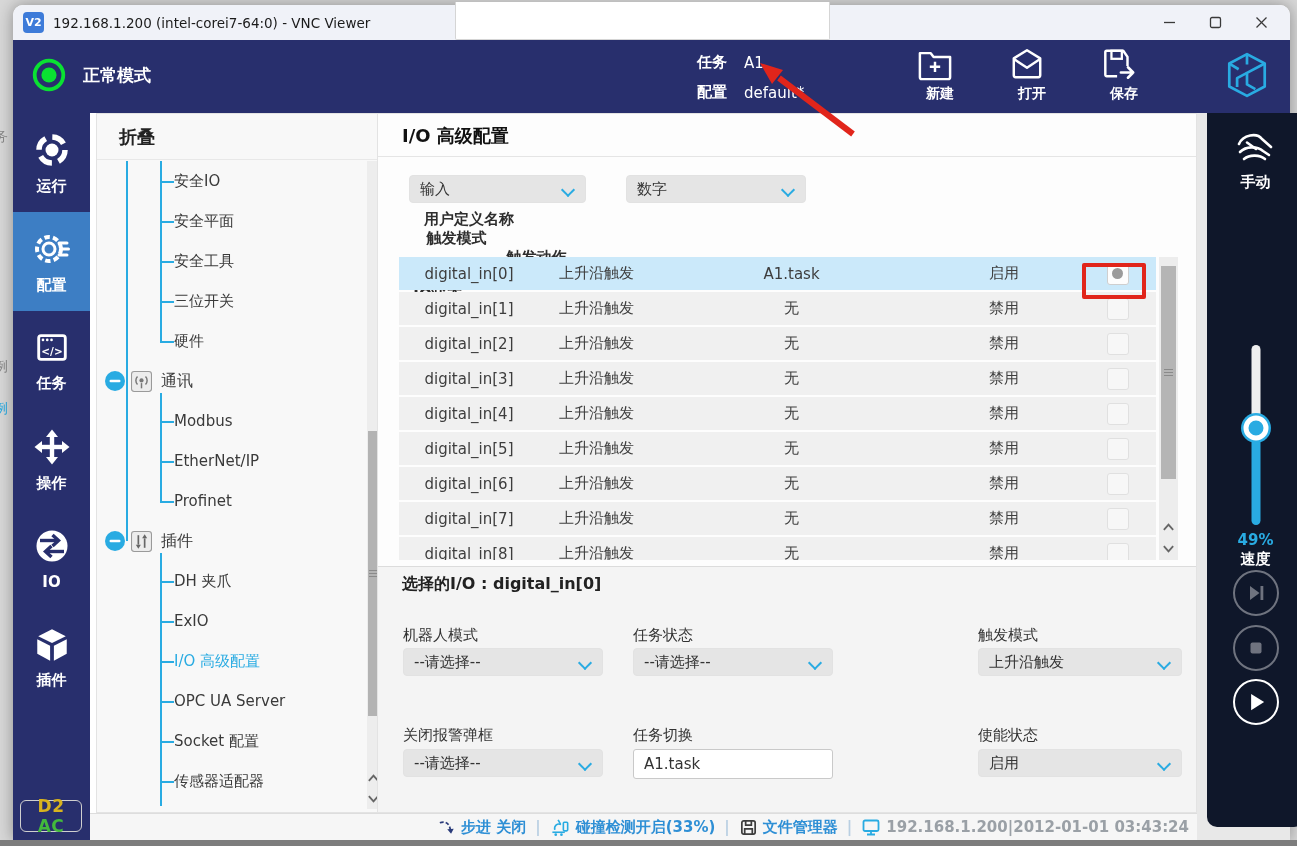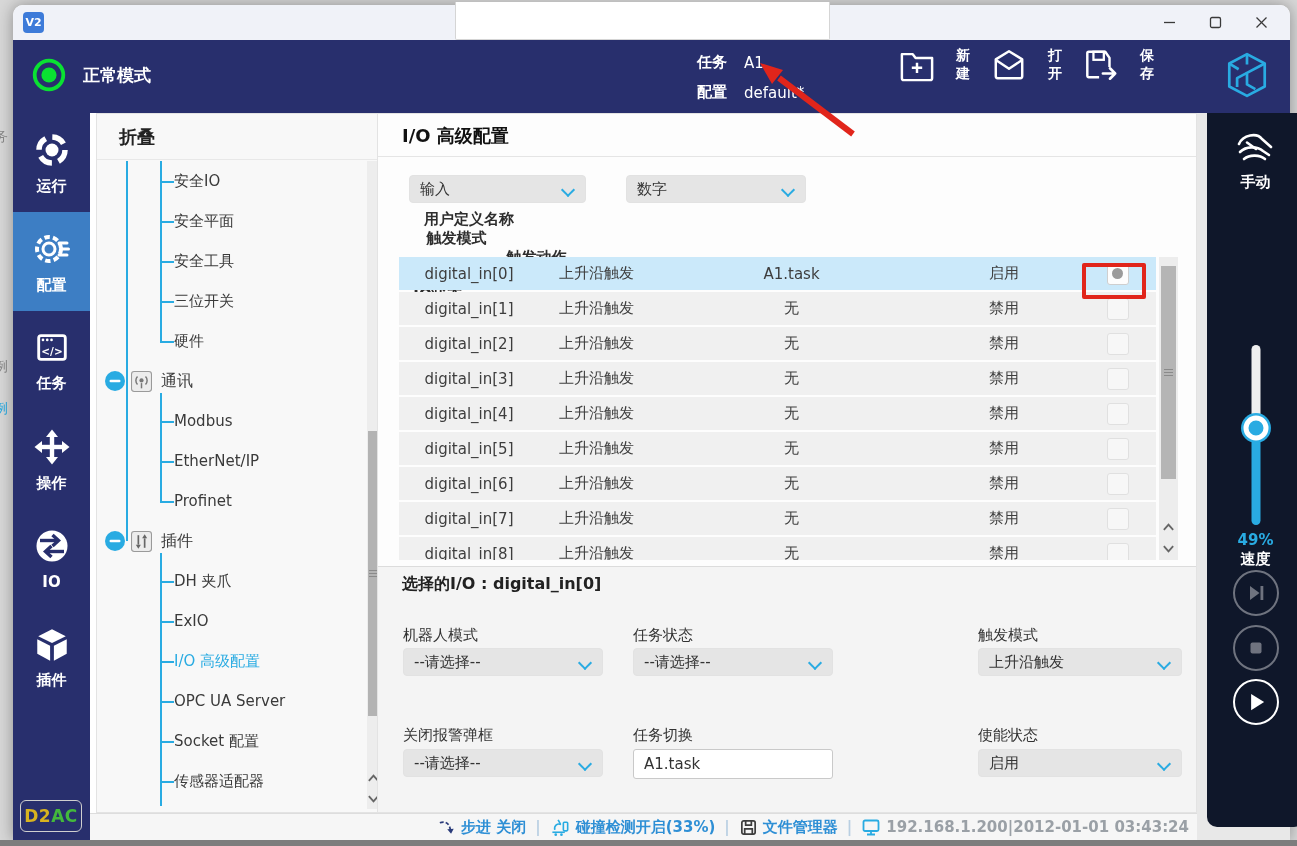--- a/index.html
+++ b/index.html
@@ -21,31 +21,31 @@
 
   
   .app-header{position:absolute;left:0;top:35px;width:100%;height:73px;background:#282f6d;}
   .mode-box{position:absolute;left:18px;top:17px;display:flex;align-items:center;gap:16px;}
   .mode-label{color:#fff;font-size:17px;font-weight:bold;}
   .task-config{position:absolute;left:684px;top:9px;color:#fff;font-size:15px;}
   .tc-row{height:27px;display:flex;align-items:center;margin-bottom:3px;}
   .tc-label{font-weight:bold;}
   .tc-value{margin-left:17px;}
   .header-actions{position:absolute;left:885px;top:7px;display:flex;gap:36px;}
-  .h-action{width:56px;display:flex;flex-direction:row;align-items:center;gap:20px;cursor:default;}
+  .h-action{width:56px;display:flex;flex-direction:column;align-items:flex-end;gap:4px;cursor:default;}
   .h-action-label{color:#fff;font-size:14px;font-weight:bold;}
   .brand-logo{position:absolute;right:18px;top:10px;width:50px;height:50px;}
 
   
   .left-nav{position:absolute;left:0;top:108px;width:77px;height:727px;background:#282f6d;}
   .nav-item{height:99px;display:flex;flex-direction:column;align-items:center;justify-content:center;gap:7px;}
   .nav-item.active{background:#3d7ec4;}
   .nav-label{color:#fff;font-size:15px;font-weight:bold;}
   .badge{position:absolute;left:7px;bottom:8px;width:60px;height:30px;border:1px solid #cfcfcf;border-radius:6px;
-         display:flex;align-items:center;justify-content:center;font-size:17px;font-weight:bold;letter-spacing:.5px;}
+         display:flex;align-items:center;justify-content:center;font-size:17px;font-weight:bold;letter-spacing:.5px;flex-direction:column;}
   .badge .p1{color:#d8b31f;}.badge .p2{color:#43b93c;}
 
   
   .tree-panel{position:absolute;left:77px;top:108px;width:287px;height:700px;background:#f8f8f8;
               border:1px solid #e3e3e3;box-sizing:border-box;margin-left:6px;}
   .tree-head{height:45px;display:flex;align-items:center;padding-left:22px;font-size:18px;font-weight:bold;
              color:#222;border-bottom:1px solid #e8e8e8;}
   .tree-rows{position:absolute;left:0;top:47px;right:0;bottom:0;overflow:hidden;}
   .tree-row{position:absolute;left:0;width:100%;height:40px;display:flex;align-items:center;
             font-size:15px;color:#3a3a3a;}
@@ -133,20 +133,21 @@
 <div class="canvas">
 
   <div class="frag" style="top:128px;color:#8a8a8a;"><span>务</span></div>
   <div class="frag" style="top:358px;color:#8a8a8a;"><span>例</span></div>
   <div class="frag" style="top:400px;color:#29abe2;"><span>例</span></div>
 
   <div class="vnc-window">
 
     <div class="titlebar">
       <div class="vnc-badge">V2</div>
+      <div class="title-text">192.168.1.200 (intel-corei7-64:0) - VNC Viewer</div>
       <div class="win-controls">
         <div class="win-btn">
             <span class="icon">
               <svg width="13" height="13" viewBox="0 0 13 13">
                 <line x1="1" y1="6.5" x2="12" y2="6.5" stroke="#3a3a3a" stroke-width="1.3"></line>
               </svg>
             </span>
           </div>
         <div class="win-btn">
             <span class="icon">

